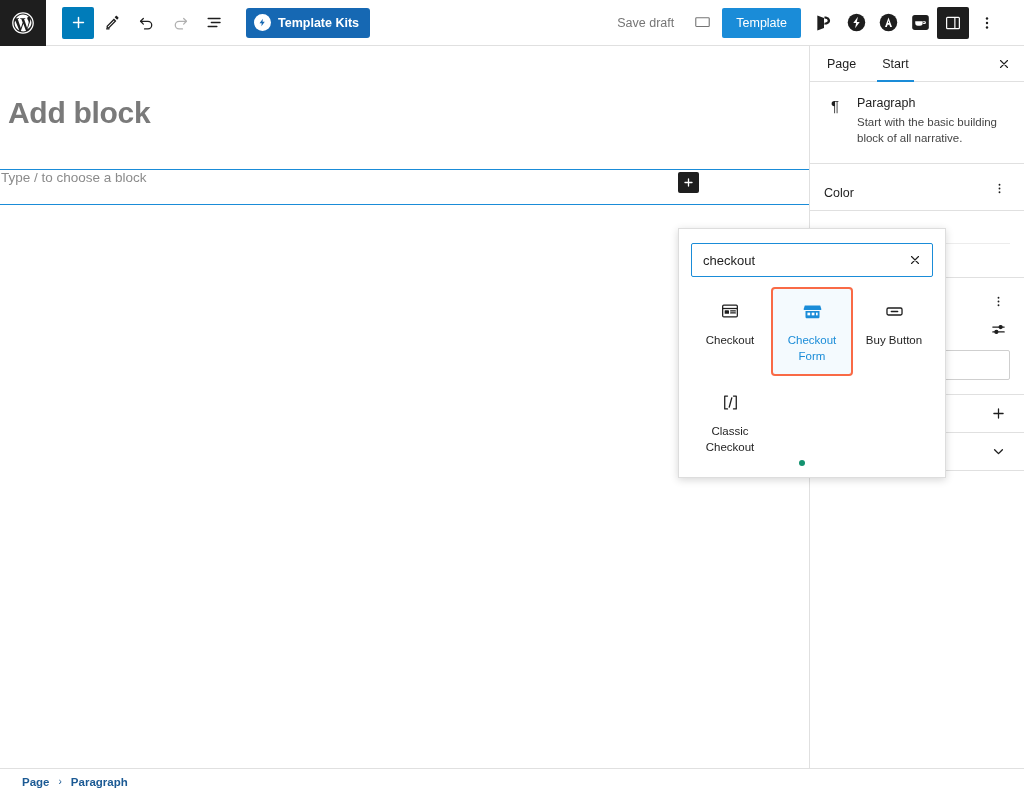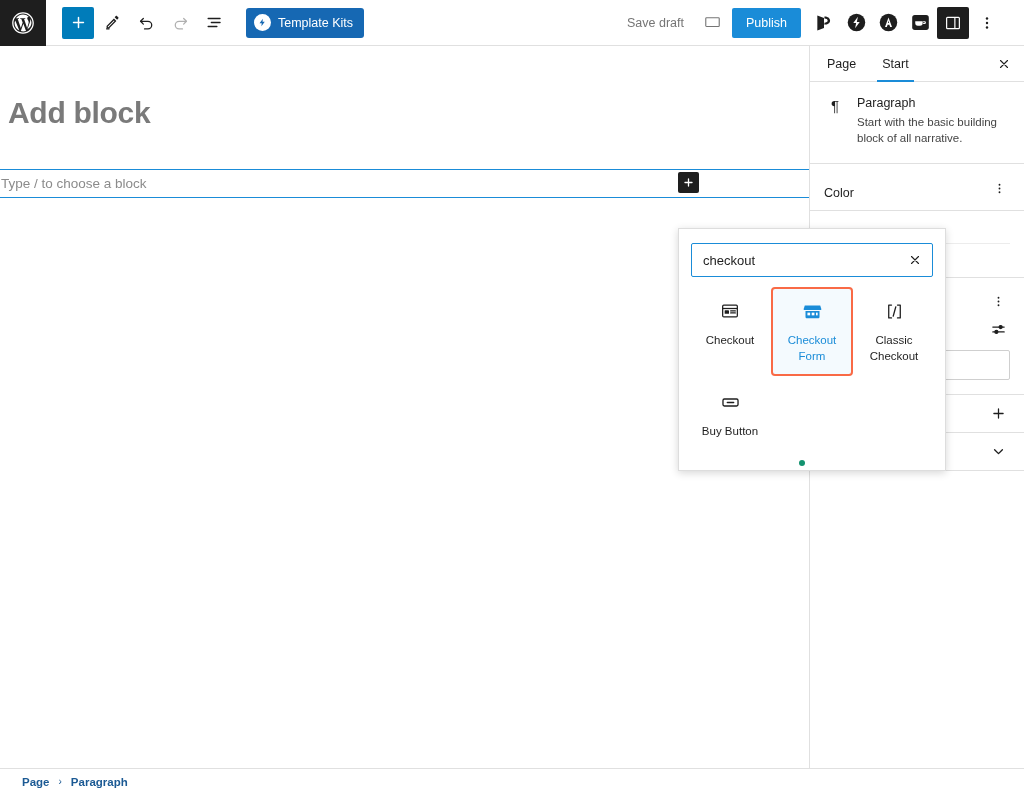--- a/index.html
+++ b/index.html
@@ -33,21 +33,21 @@
     border-radius: 2px; cursor: pointer; color: #1e1e1e;
   }
   .tb-btn.primary { background: #007cba; color: #fff; }
   .tb-btn.dim { color: #b0b0b0; }
   .tb-btn.active { background: #1e1e1e; color: #fff; }
   .tb-btn svg { display: block; }
   .tk-btn {
     margin-left: 14px; height: 30px; background: #1668b3; color: #fff;
     border: none; border-radius: 3px; padding: 0 11px 0 8px;
     display: flex; align-items: center; gap: 7px;
-    font-size: 12.5px; font-weight: normal; cursor: pointer;
+    font-size: 12.5px; font-weight: bold; cursor: pointer;
     font-family: "Liberation Sans", sans-serif;
   }
   .tk-badge {
     width: 17px; height: 17px; border-radius: 50%; background: #fff;
     color: #1668b3; display: flex; align-items: center; justify-content: center;
     font-size: 11px; font-weight: bold;
   }
   .save-draft {
     background: transparent; border: none; color: #757575;
     font-size: 12.5px; padding: 0 10px; cursor: pointer; height: 32px;
@@ -68,23 +68,23 @@
   .canvas {
     position: absolute; top: 46px; left: 0; width: 810px; height: 722px;
     background: #fff; border-right: 1px solid #e0e0e0; overflow: hidden;
   }
   .post-title {
     position: absolute; top: 50px; left: 8px;
     font-size: 30px; font-weight: bold; color: #7a7a7a;
     letter-spacing: -0.3px;
   }
   .para-block {
-    position: absolute; top: 123px; left: 0; width: 810px; height: 29px;
+    position: absolute; top: 123px; left: 0; width: 810px; height: 36px;
     border-top: 1.5px solid #1a8cd8; border-bottom: 1.5px solid #1a8cd8;
-    display: flex; align-items: center;
+    display: flex; align-items: flex-start;
   }
   .para-placeholder { font-size: 13.5px; color: #8b8b8b; padding-left: 1px; }
   .block-appender {
     position: absolute; top: 126px; left: 678px;
     width: 21px; height: 21px; background: #1e1e1e; color: #fff;
     border: none; border-radius: 2px;
     display: flex; align-items: center; justify-content: center;
     cursor: pointer;
   }
 
@@ -270,21 +270,21 @@
       </button>
     </div>
 
     <div class="hdr-right">
       <button class="save-draft">Save draft</button>
       <button class="tb-btn">
         <svg width="19" height="19" viewBox="0 0 24 24" fill="none" stroke="#757575" stroke-width="1.4">
           <rect x="3.5" y="6" width="17" height="11" rx="1"></rect>
         </svg>
       </button>
-      <button class="publish-btn">Publish</button>
+      <button class="publish-btn">Template</button>
 
       <div class="plug-icon">
         <svg width="20" height="20" viewBox="0 0 24 24" fill="#1e1e1e">
           <path d="M4 3l8 3v12l-8 3V3z"></path>
           <path d="M12.5 4.2c4 0 6.8 1.9 6.8 4.9 0 3.1-2.8 5-6.8 5v-2.4c2.3 0 3.9-1 3.9-2.6s-1.6-2.5-3.9-2.5V4.2z"></path>
         </svg>
       </div>
       <div class="plug-icon">
         <svg width="21" height="21" viewBox="0 0 24 24">
           <circle cx="12" cy="12" r="10" fill="#1e1e1e"></circle>
@@ -370,37 +370,37 @@
             <rect x="6.2" y="13.3" width="3.1" height="3.1" fill="#fff"></rect>
             <rect x="11.1" y="13.3" width="3.1" height="3.1" fill="#fff"></rect>
             <rect x="16" y="13.3" width="1.9" height="3.1" fill="#fff"></rect>
           </svg>
         </span>
         <span class="ins-label">Checkout Form</span>
       </div>
 
       <div class="ins-item">
         <span class="ins-icon">
+          <svg width="21" height="21" viewBox="0 0 24 24" fill="none" stroke="currentColor" stroke-width="1.5">
+            <rect x="3.4" y="8" width="17.2" height="8" rx="1.6"></rect>
+            <path d="M8.4 12h7.2" stroke-width="1.7" stroke-linecap="round"></path>
+          </svg>
+        </span>
+        <span class="ins-label">Buy Button</span>
+      </div>
+
+      <div class="ins-item">
+        <span class="ins-icon">
           <svg width="21" height="21" viewBox="0 0 24 24" fill="none" stroke="currentColor" stroke-width="1.45" stroke-linecap="round" stroke-linejoin="round">
             <path d="M8.6 4.6H5.4v14.8h3.2"></path>
             <path d="M15.4 4.6h3.2v14.8h-3.2"></path>
             <path d="M13.5 6.6l-3 10.8"></path>
           </svg>
         </span>
         <span class="ins-label">Classic Checkout</span>
-      </div>
-
-      <div class="ins-item">
-        <span class="ins-icon">
-          <svg width="21" height="21" viewBox="0 0 24 24" fill="none" stroke="currentColor" stroke-width="1.5">
-            <rect x="3.4" y="8" width="17.2" height="8" rx="1.6"></rect>
-            <path d="M8.4 12h7.2" stroke-width="1.7" stroke-linecap="round"></path>
-          </svg>
-        </span>
-        <span class="ins-label">Buy Button</span>
       </div>
 
     </div>
 
   </div>
 
   <div class="green-dot"></div>
 
   <div class="sidebar">
 

